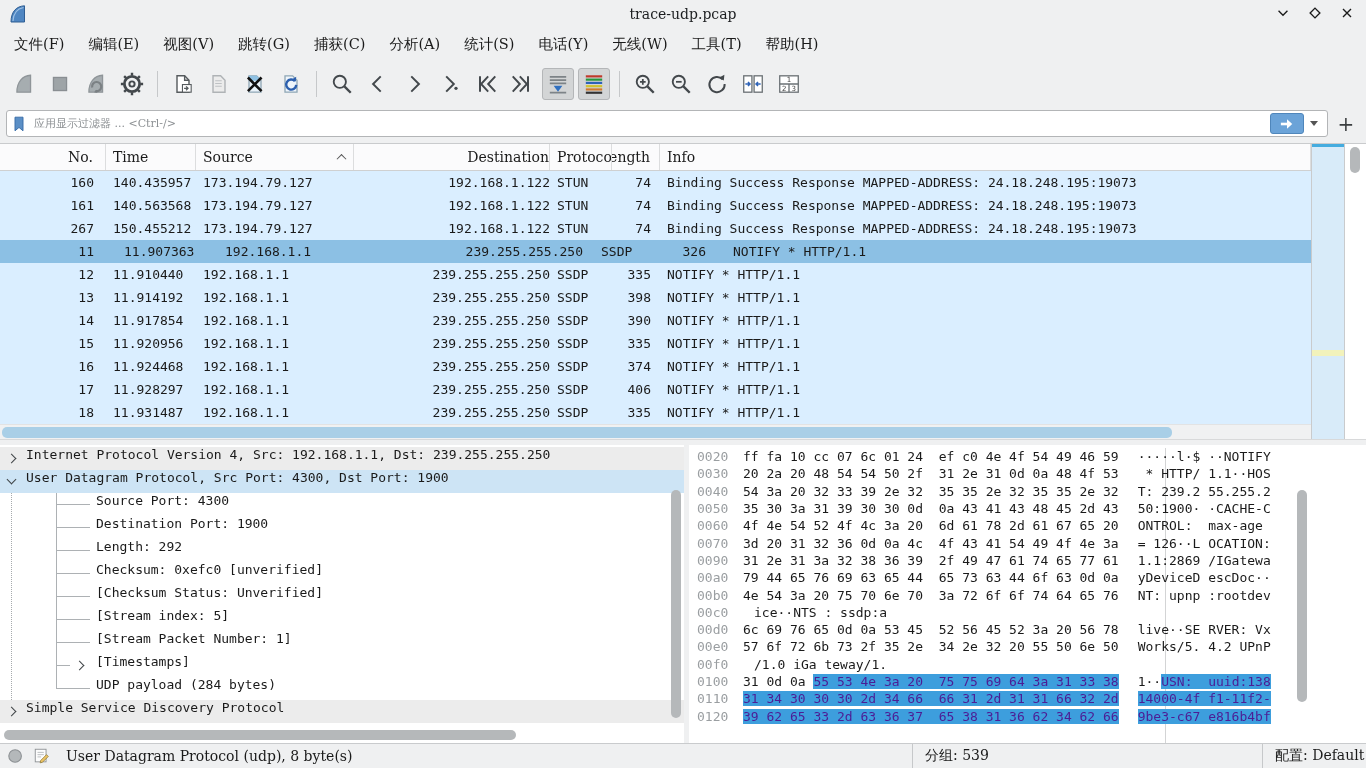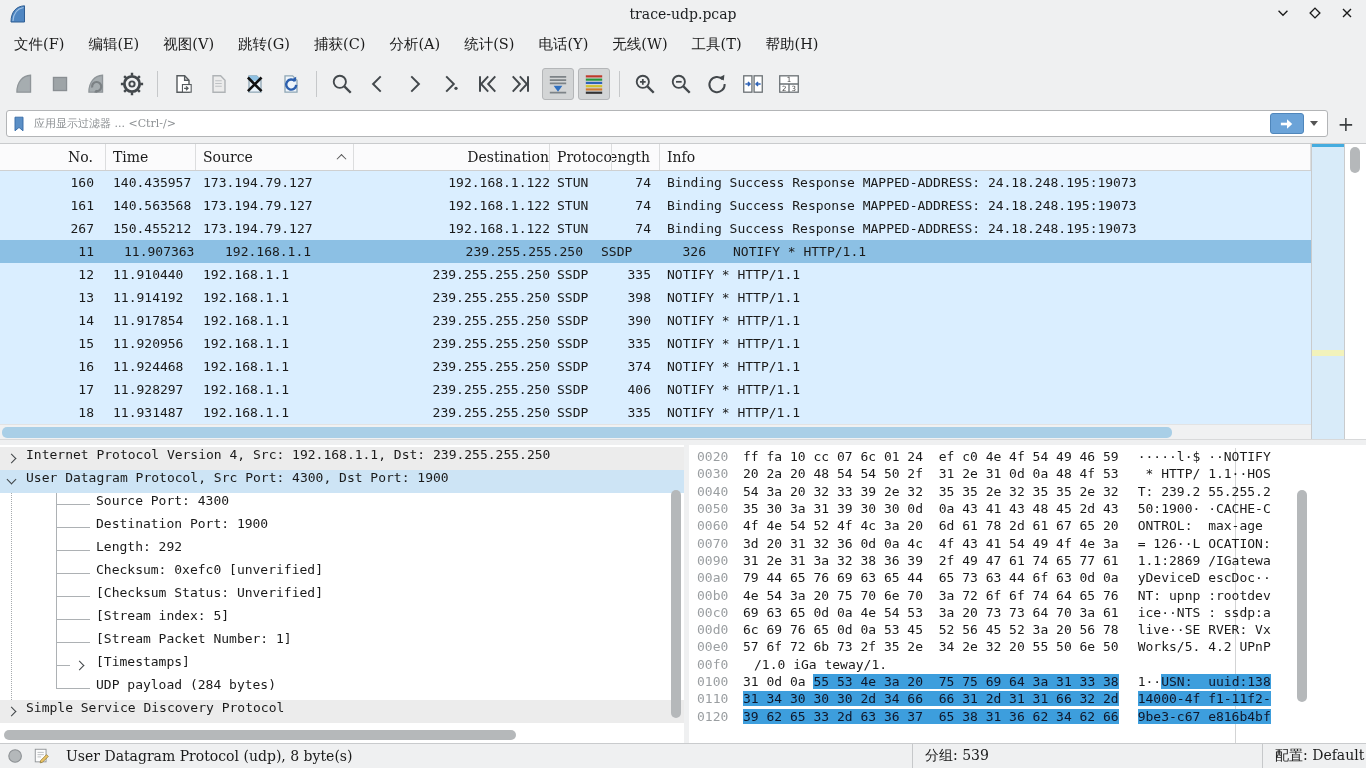--- a/index.html
+++ b/index.html
@@ -82,26 +82,26 @@
   .d1 .chev{left:76px;}
   .root-guide{position:absolute;left:11px;top:2px;height:263px;border-left:1px dotted #a6aaad;}
   .dt-hscroll{position:absolute;left:2px;bottom:2px;height:12px;right:24px;}
   .dt-hscroll .thumb{position:absolute;left:2px;top:1px;height:10px;width:512px;background:var(--thumb-gray,#b5b8ba);border-radius:5px;}
   .dt-vscroll{position:absolute;right:2px;top:0;bottom:0;width:12px;}
   .dt-vscroll .vthumb{position:absolute;top:45px;left:1px;width:10px;height:228px;background:var(--thumb-gray,#b5b8ba);border-radius:5px;}
 
   .vsplit{width:5px;background:#eff0f1;}
 
   .bytes-pane{flex:1;background:#fff;display:flex;position:relative;padding-top:3px;}
-  .hex-content{width:547px;border-right:1px solid #d3d4d5;padding-left:8px;font-family:"DejaVu Sans Mono","Liberation Mono",monospace;font-size:13px;}
+  .hex-content{width:477px;border-right:1px solid #d3d4d5;padding-left:8px;font-family:"DejaVu Sans Mono","Liberation Mono",monospace;font-size:13px;}
   .hexrow{height:17.3px;display:flex;white-space:pre;align-items:center;}
   .off{width:38px;color:#9a9ea1;flex:none;}
   .hx{margin-left:8px;}
   .as{margin-left:19px;}
-  .hl{background:var(--hex-hl,#3d9edd);color:#0f172a;}
+  .hl{background:var(--hex-hl,#3d9edd);color:#4c1d95;}
   .hx-vscroll{position:absolute;left:600px;top:0;bottom:0;width:24px;}
   .hx-vscroll .vthumb{position:absolute;top:45px;left:8px;width:10px;height:212px;background:var(--thumb-gray,#b5b8ba);border-radius:5px;}
 
   
   .statusbar{height:25px;background:#eff0f1;border-top:1px solid #c9cbcd;display:flex;align-items:center;font-size:14px;}
   .st-icon{width:20px;height:20px;margin-left:6px;display:flex;align-items:center;justify-content:center;}
   .st-left{margin-left:14px;flex:1;white-space:nowrap;overflow:hidden;}
   .st-mid{width:350px;border-left:1px solid #c6c8ca;padding-left:12px;height:100%;display:flex;align-items:center;}
   .st-right{width:104px;border-left:1px solid #c6c8ca;padding-left:12px;height:100%;display:flex;align-items:center;white-space:nowrap;}
 </style>
@@ -408,21 +408,21 @@
       <div class="hex-content" id="hexrows">
           <div class="hexrow"><span class="off">0020</span><span class="hx">ff fa 10 cc 07 6c 01 24  ef c0 4e 4f 54 49 46 59</span><span class="as">·····l·$ ··NOTIFY</span></div>
           <div class="hexrow"><span class="off">0030</span><span class="hx">20 2a 20 48 54 54 50 2f  31 2e 31 0d 0a 48 4f 53</span><span class="as"> * HTTP/ 1.1··HOS</span></div>
           <div class="hexrow"><span class="off">0040</span><span class="hx">54 3a 20 32 33 39 2e 32  35 35 2e 32 35 35 2e 32</span><span class="as">T: 239.2 55.255.2</span></div>
           <div class="hexrow"><span class="off">0050</span><span class="hx">35 30 3a 31 39 30 30 0d  0a 43 41 43 48 45 2d 43</span><span class="as">50:1900· ·CACHE-C</span></div>
           <div class="hexrow"><span class="off">0060</span><span class="hx">4f 4e 54 52 4f 4c 3a 20  6d 61 78 2d 61 67 65 20</span><span class="as">ONTROL:  max-age </span></div>
           <div class="hexrow"><span class="off">0070</span><span class="hx">3d 20 31 32 36 0d 0a 4c  4f 43 41 54 49 4f 4e 3a</span><span class="as">= 126··L OCATION:</span></div>
           <div class="hexrow"><span class="off">0090</span><span class="hx">31 2e 31 3a 32 38 36 39  2f 49 47 61 74 65 77 61</span><span class="as">1.1:2869 /IGatewa</span></div>
           <div class="hexrow"><span class="off">00a0</span><span class="hx">79 44 65 76 69 63 65 44  65 73 63 44 6f 63 0d 0a</span><span class="as">yDeviceD escDoc··</span></div>
           <div class="hexrow"><span class="off">00b0</span><span class="hx">4e 54 3a 20 75 70 6e 70  3a 72 6f 6f 74 64 65 76</span><span class="as">NT: upnp :rootdev</span></div>
-          <div class="hexrow"><span class="off">00c0</span><span class="hx">69 63 65 0d 0a 4e 54 53  3a 20 73 73 64 70 3a 61</span><span class="as">ice··NTS : ssdp:a</span></div>
+          <div class="hexrow"><span class="off">00c0</span><span class="as">ice··NTS : ssdp:a</span></div>
           <div class="hexrow"><span class="off">00d0</span><span class="hx">6c 69 76 65 0d 0a 53 45  52 56 45 52 3a 20 56 78</span><span class="as">live··SE RVER: Vx</span></div>
           <div class="hexrow"><span class="off">00e0</span><span class="hx">57 6f 72 6b 73 2f 35 2e  34 2e 32 20 55 50 6e 50</span><span class="as">Works/5. 4.2 UPnP</span></div>
           <div class="hexrow"><span class="off">00f0</span><span class="as">/1.0 iGa teway/1.</span></div>
           <div class="hexrow"><span class="off">0100</span><span class="hx">31 0d 0a <span class="hl">55 53 4e 3a 20  75 75 69 64 3a 31 33 38</span></span><span class="as">1··<span class="hl">USN:  uuid:138</span></span></div>
           <div class="hexrow"><span class="off">0110</span><span class="hx"><span class="hl">31 34 30 30 30 2d 34 66  66 31 2d 31 31 66 32 2d</span></span><span class="as"><span class="hl">14000-4f f1-11f2-</span></span></div>
           <div class="hexrow"><span class="off">0120</span><span class="hx"><span class="hl">39 62 65 33 2d 63 36 37  65 38 31 36 62 34 62 66</span></span><span class="as"><span class="hl">9be3-c67 e816b4bf</span></span></div>
         </div>
       <div class="hx-vscroll">
           <div class="vthumb"></div>
         </div>

